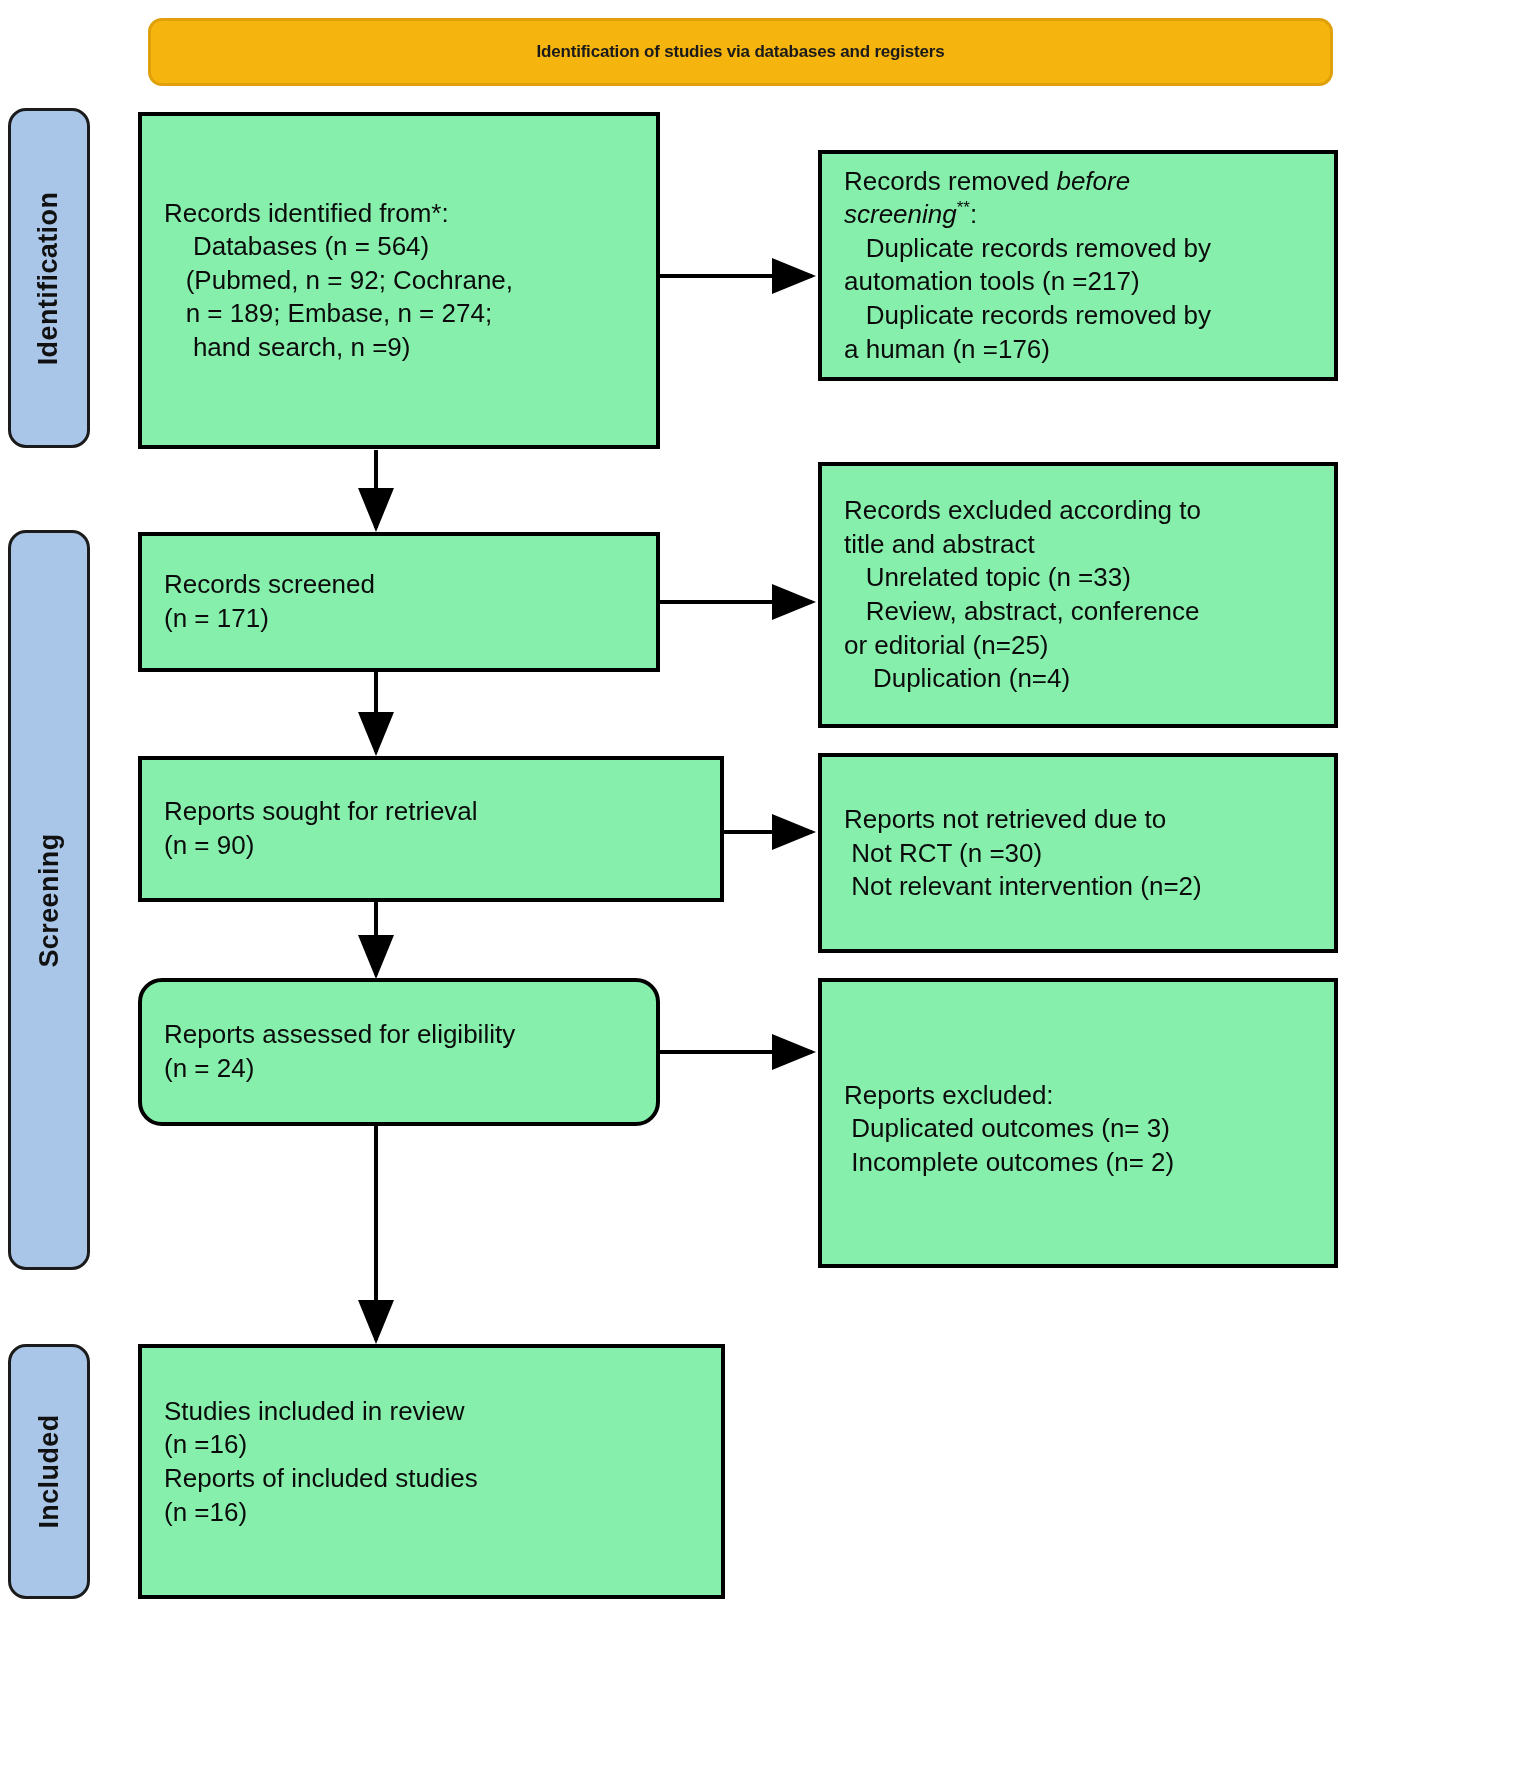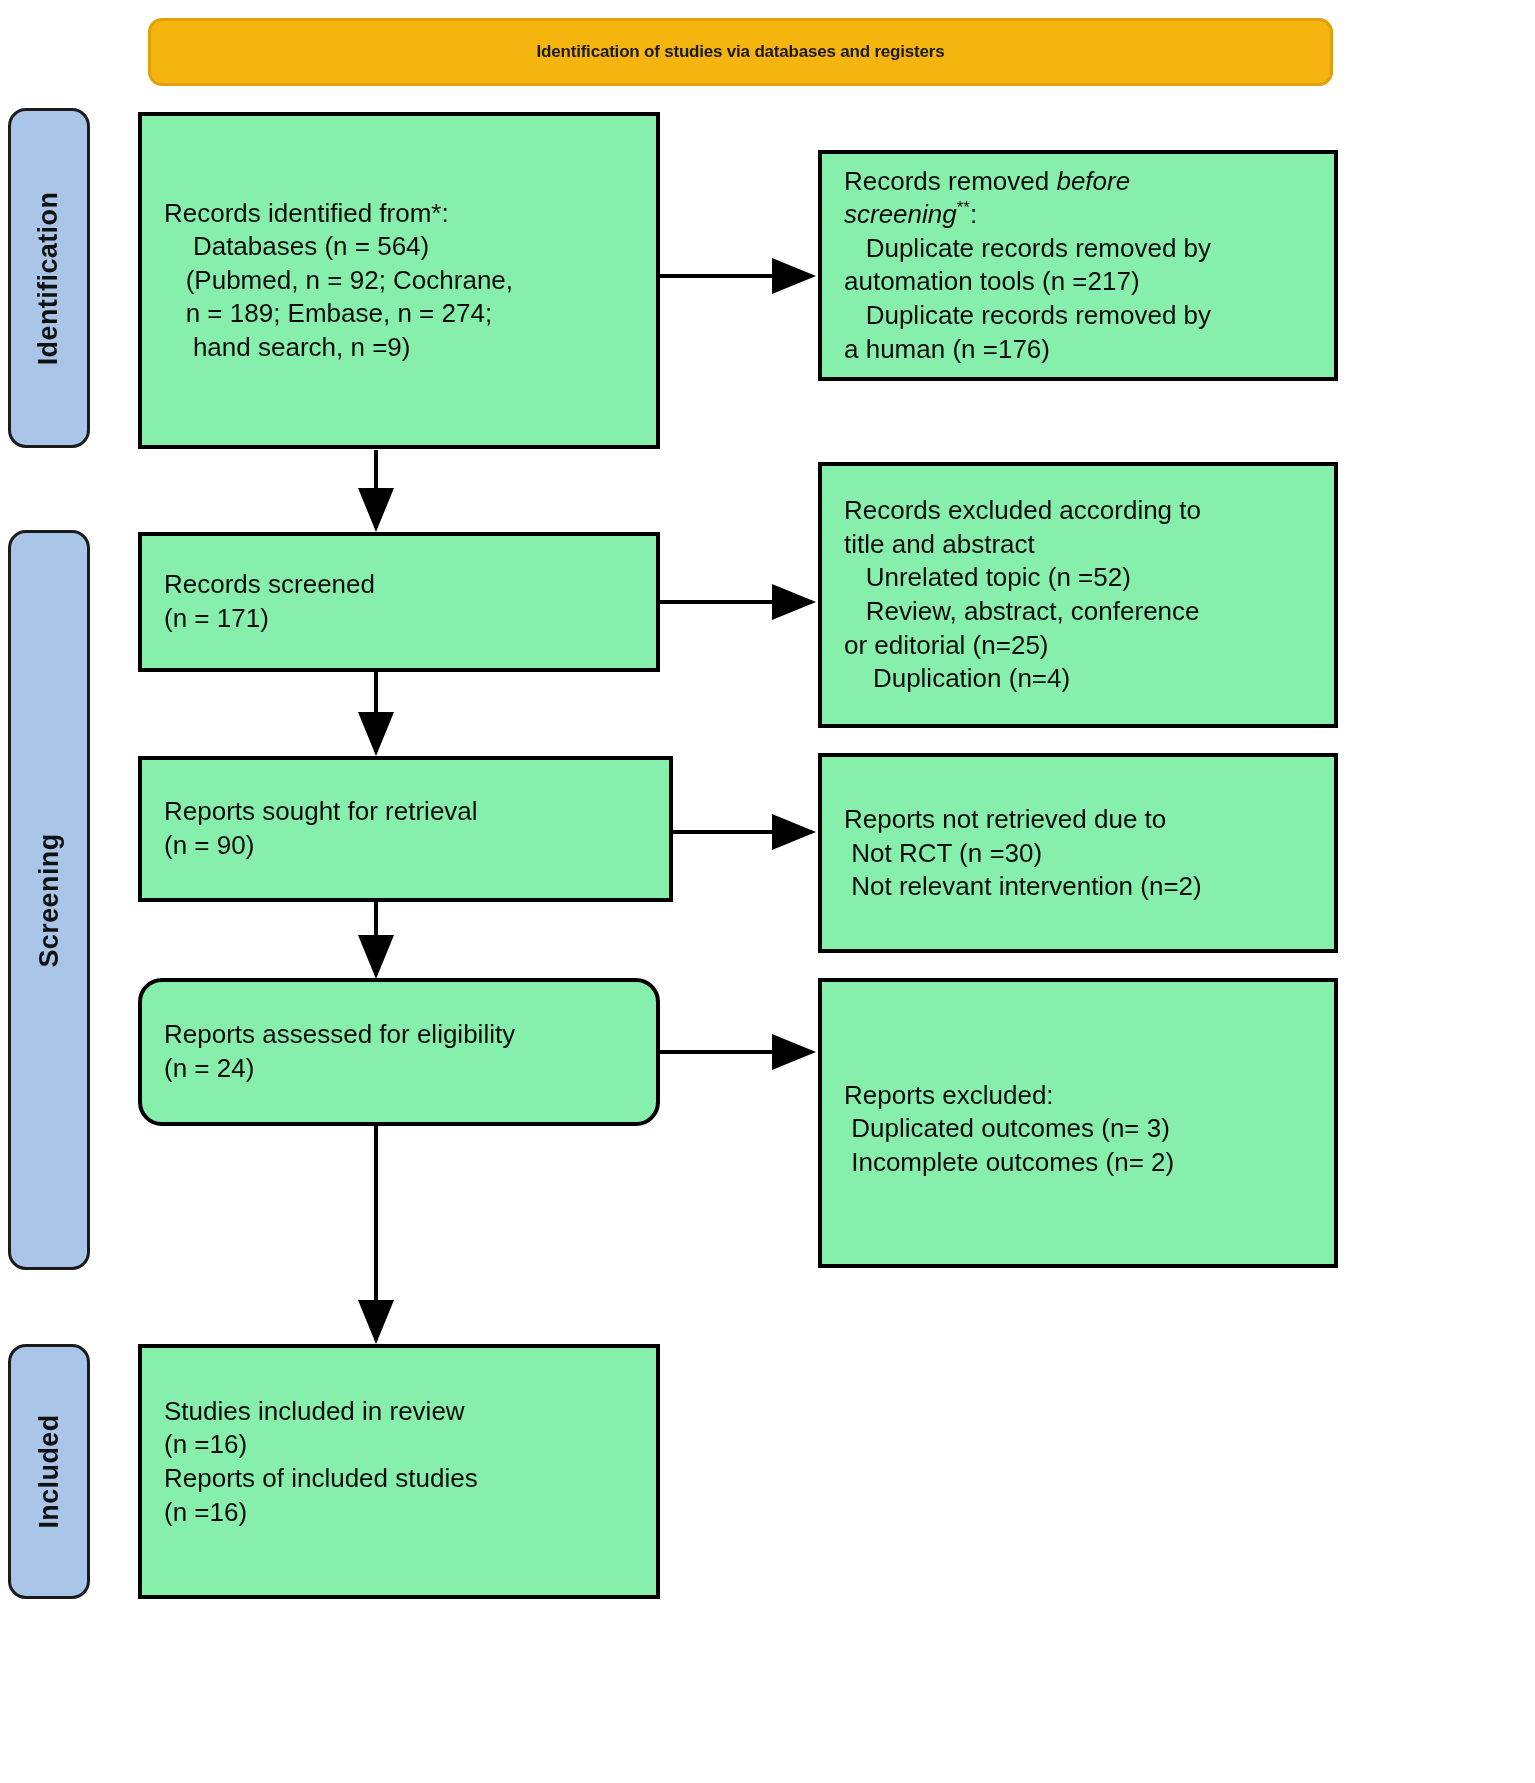--- a/index.html
+++ b/index.html
@@ -171,28 +171,28 @@
     <div class="box-inner">
       <p>Records screened</p>
       <p>(n = 171)</p>
     </div>
   </div>
 
   <div class="box" style="left:818px; top:462px; width:520px; height:266px;">
     <div class="box-inner">
       <p>Records excluded according to</p>
       <p>title and abstract</p>
-      <p>   Unrelated topic (n =52)</p>
+      <p>   Unrelated topic (n =33)</p>
       <p>   Review, abstract, conference</p>
       <p>or editorial (n=25)</p>
       <p>    Duplication (n=4)</p>
     </div>
   </div>
 
-  <div class="box" style="left:138px; top:756px; width:535px; height:146px;">
+  <div class="box" style="left:138px; top:756px; width:586px; height:146px;">
     <div class="box-inner">
       <p>Reports sought for retrieval</p>
       <p>(n = 90)</p>
     </div>
   </div>
 
   <div class="box" style="left:818px; top:753px; width:520px; height:200px;">
     <div class="box-inner">
       <p>Reports not retrieved due to</p>
       <p> Not RCT (n =30)</p>
@@ -208,21 +208,21 @@
   </div>
 
   <div class="box" style="left:818px; top:978px; width:520px; height:290px;">
     <div class="box-inner" style="top:52%;">
       <p>Reports excluded:</p>
       <p> Duplicated outcomes (n= 3)</p>
       <p> Incomplete outcomes (n= 2)</p>
     </div>
   </div>
 
-  <div class="box" style="left:138px; top:1344px; width:522px; height:255px;">
+  <div class="box" style="left:138px; top:1344px; width:587px; height:255px;">
     <div class="box-inner" style="top:46%;">
       <p>Studies included in review</p>
       <p>(n =16)</p>
       <p>Reports of included studies</p>
       <p>(n =16)</p>
     </div>
   </div>
 
 </div>
 

